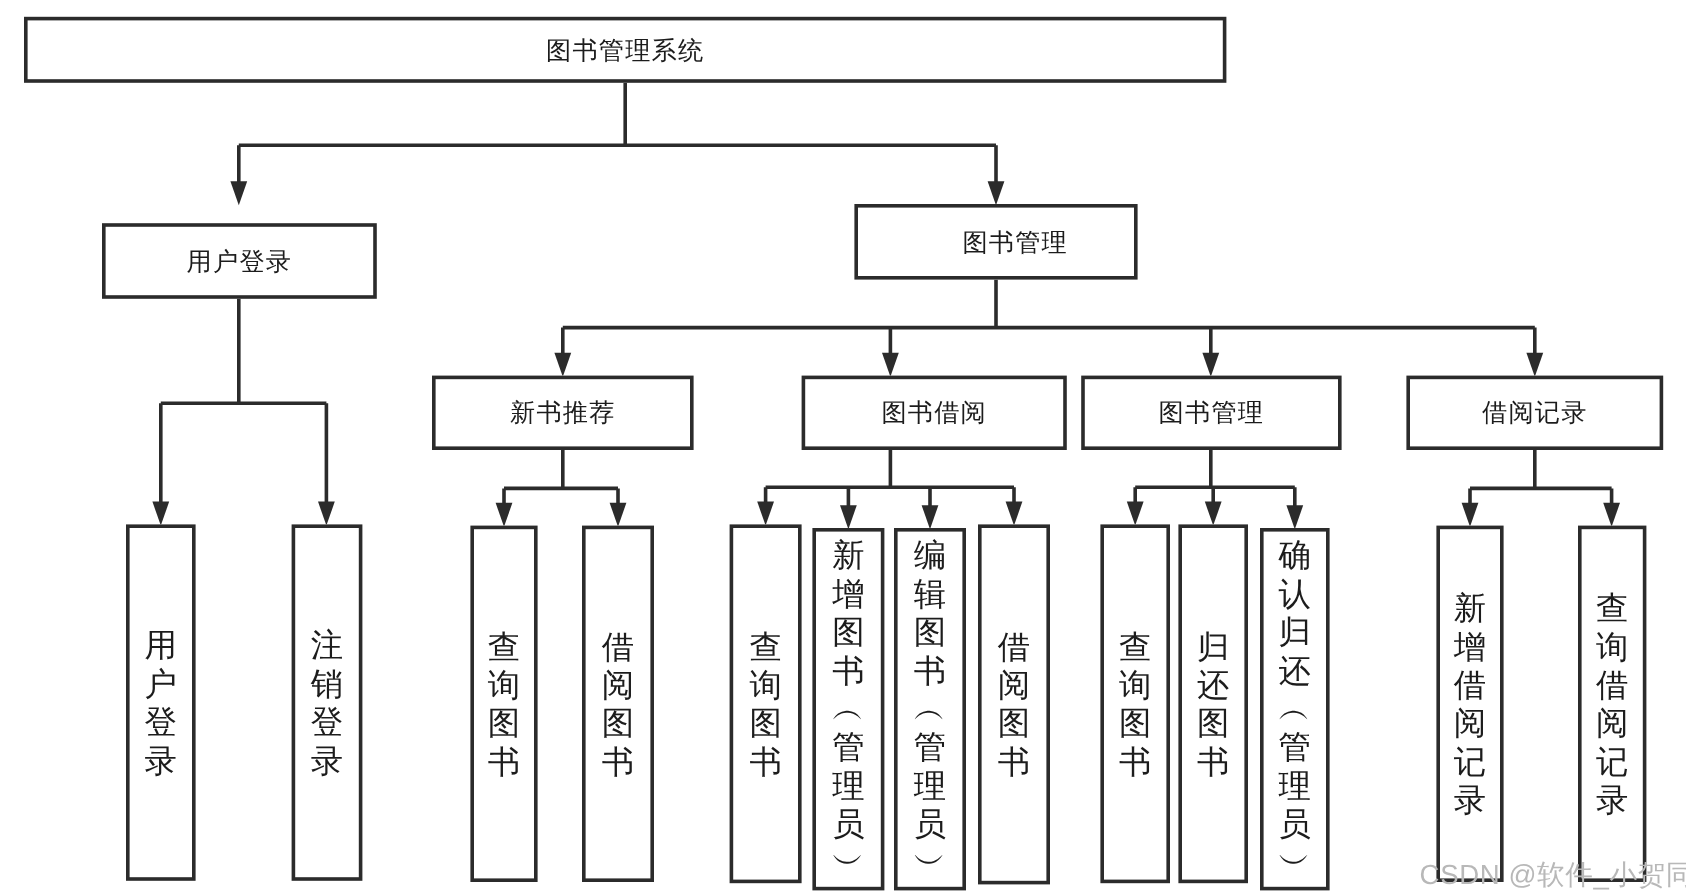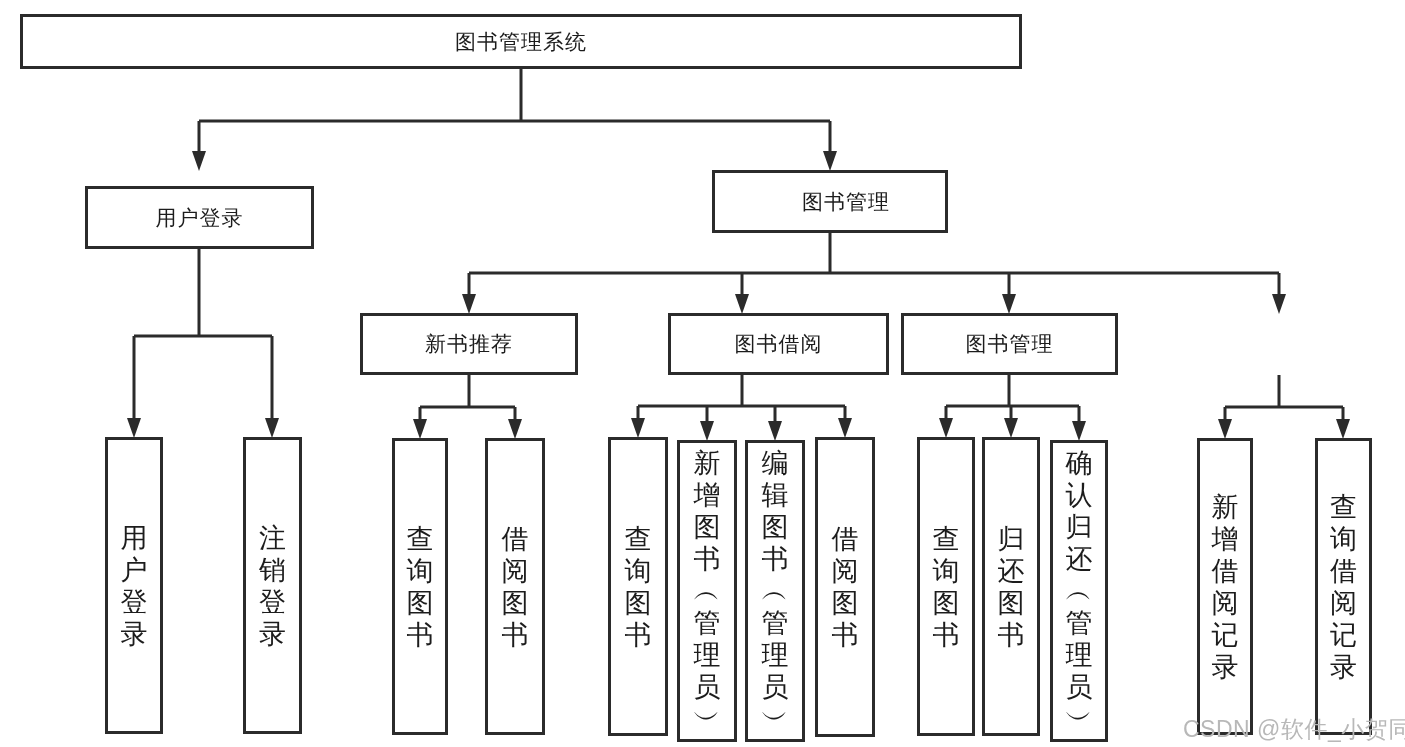--- a/index.html
+++ b/index.html
@@ -98,20 +98,23 @@
 
   <div class="node hnode" style="left:360px;top:313px;width:218px;height:62px;">
     <span>新书推荐</span>
   </div>
   <div class="node hnode" style="left:632px;top:313px;width:221px;height:62px;margin-left:36px;">
     <span>图书借阅</span>
   </div>
   <div class="node hnode" style="left:901px;top:313px;width:217px;height:62px;">
     <span>图书管理</span>
   </div>
+  <div class="node hnode" style="left:1172px;top:313px;width:214px;height:62px;">
+    <span>借阅记录</span>
+  </div>
 
   <div class="node vbox" style="left:105px;top:437px;width:58px;height:297px;">
       <div class="vchar">用</div>
       <div class="vchar">户</div>
       <div class="vchar">登</div>
       <div class="vchar">录</div>
     </div>
   <div class="node vbox" style="left:243px;top:437px;width:59px;height:297px;">
       <div class="vchar">注</div>
       <div class="vchar">销</div>

